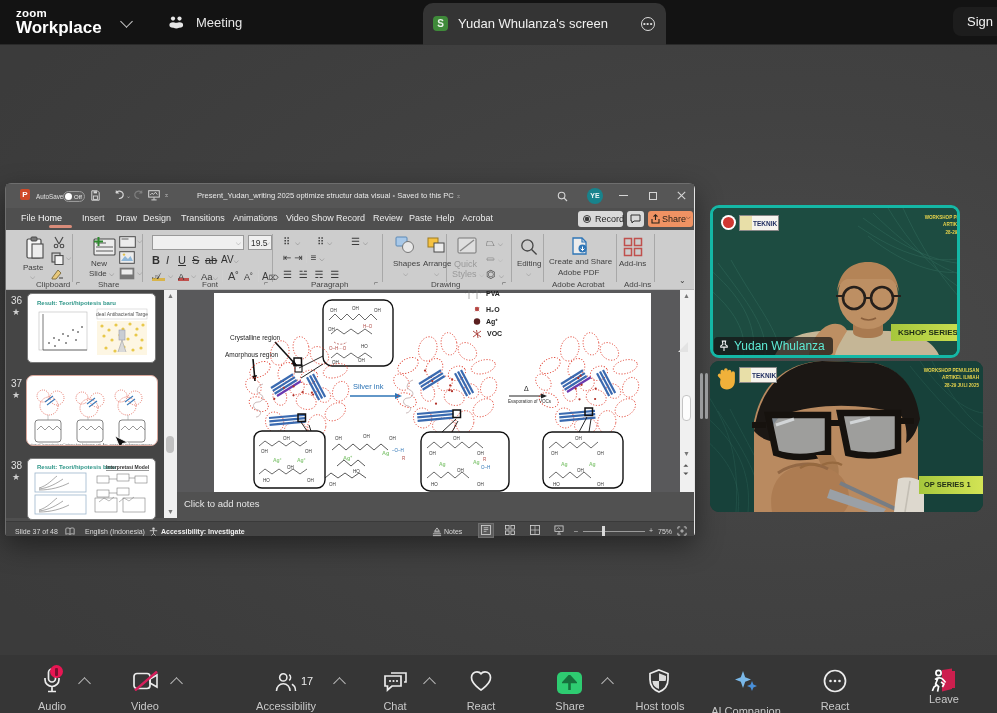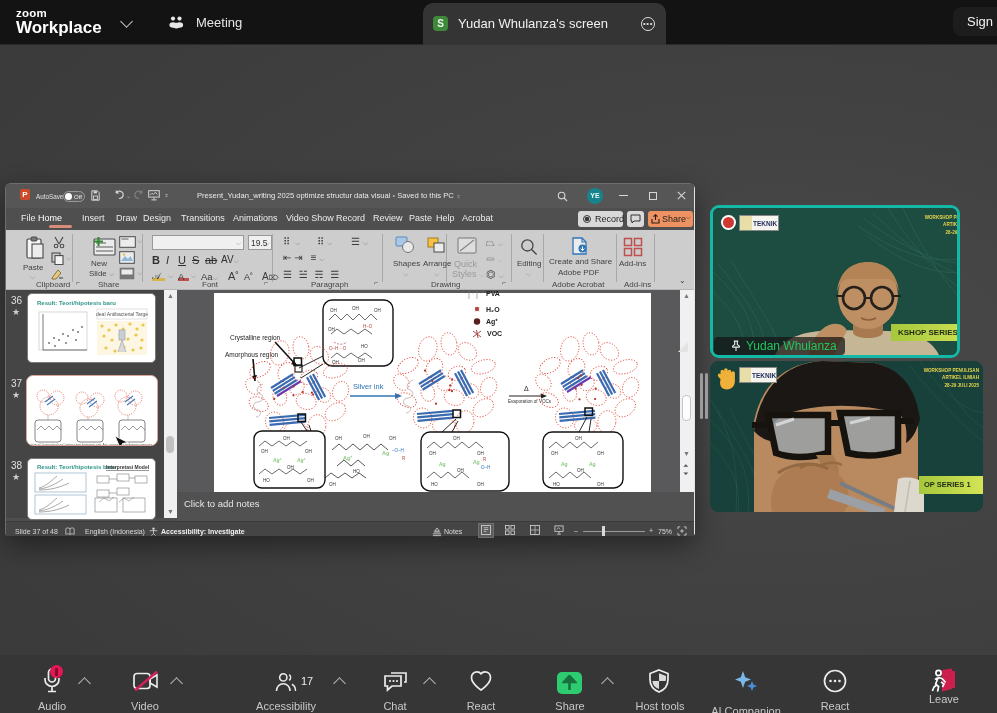--- a/index.html
+++ b/index.html
@@ -27,21 +27,21 @@
 #canvas{position:absolute;left:171px;top:106px;width:517px;height:228px;background:#59595b}
 #slidewhite{position:absolute;left:37px;top:3px;width:437px;height:199px;background:#fff}
 #notesbar{position:absolute;left:171px;top:308px;width:517px;height:29px;background:#515151;color:#e6e6e6;font-size:10.5px}
 #statusbar{position:absolute;left:0;top:337px;width:688px;height:15px;background:#454545;border-top:1px solid #3a3a3a;color:#dadada;font-size:7px}
 .thumb{position:absolute;left:21px;width:129px;background:#fff;border:1px solid #7a7a7a;border-radius:5px;overflow:hidden}
 .tnum{position:absolute;left:5px;color:#e0e0e0;font-size:10px}
 .tstar{position:absolute;left:6px;color:#cfcfcf;font-size:9px}
 
 #tile1{position:absolute;left:710px;top:205px;width:250px;height:153px;border-radius:9px;border:3px solid #14b8a6;overflow:hidden;background:#17453c}
 #tile2{position:absolute;left:710px;top:361px;width:273px;height:151px;border-radius:9px;overflow:hidden;background:#123c35}
-.nameplate{position:absolute;background:rgba(20,20,20,.72);color:#22c55e;border-radius:4px;display:flex;align-items:center;font-size:11px;padding:0 8px 0 16px;height:17px}
+.nameplate{position:absolute;background:rgba(20,20,20,.72);color:#5eead4;border-radius:4px;display:flex;align-items:center;font-size:11px;padding:0 8px 0 4px;height:17px}
 
 #toolbar{position:absolute;left:0;top:655px;width:997px;height:58px;background:#363636}
 .tbit{position:absolute;text-align:center;color:#c9c9c9;font-size:11px}
 </style></head>
 <body>
 <div id="stage">
 
 <div id="topbar">
   <div id="logo">
         <div class="z">zoom</div>

